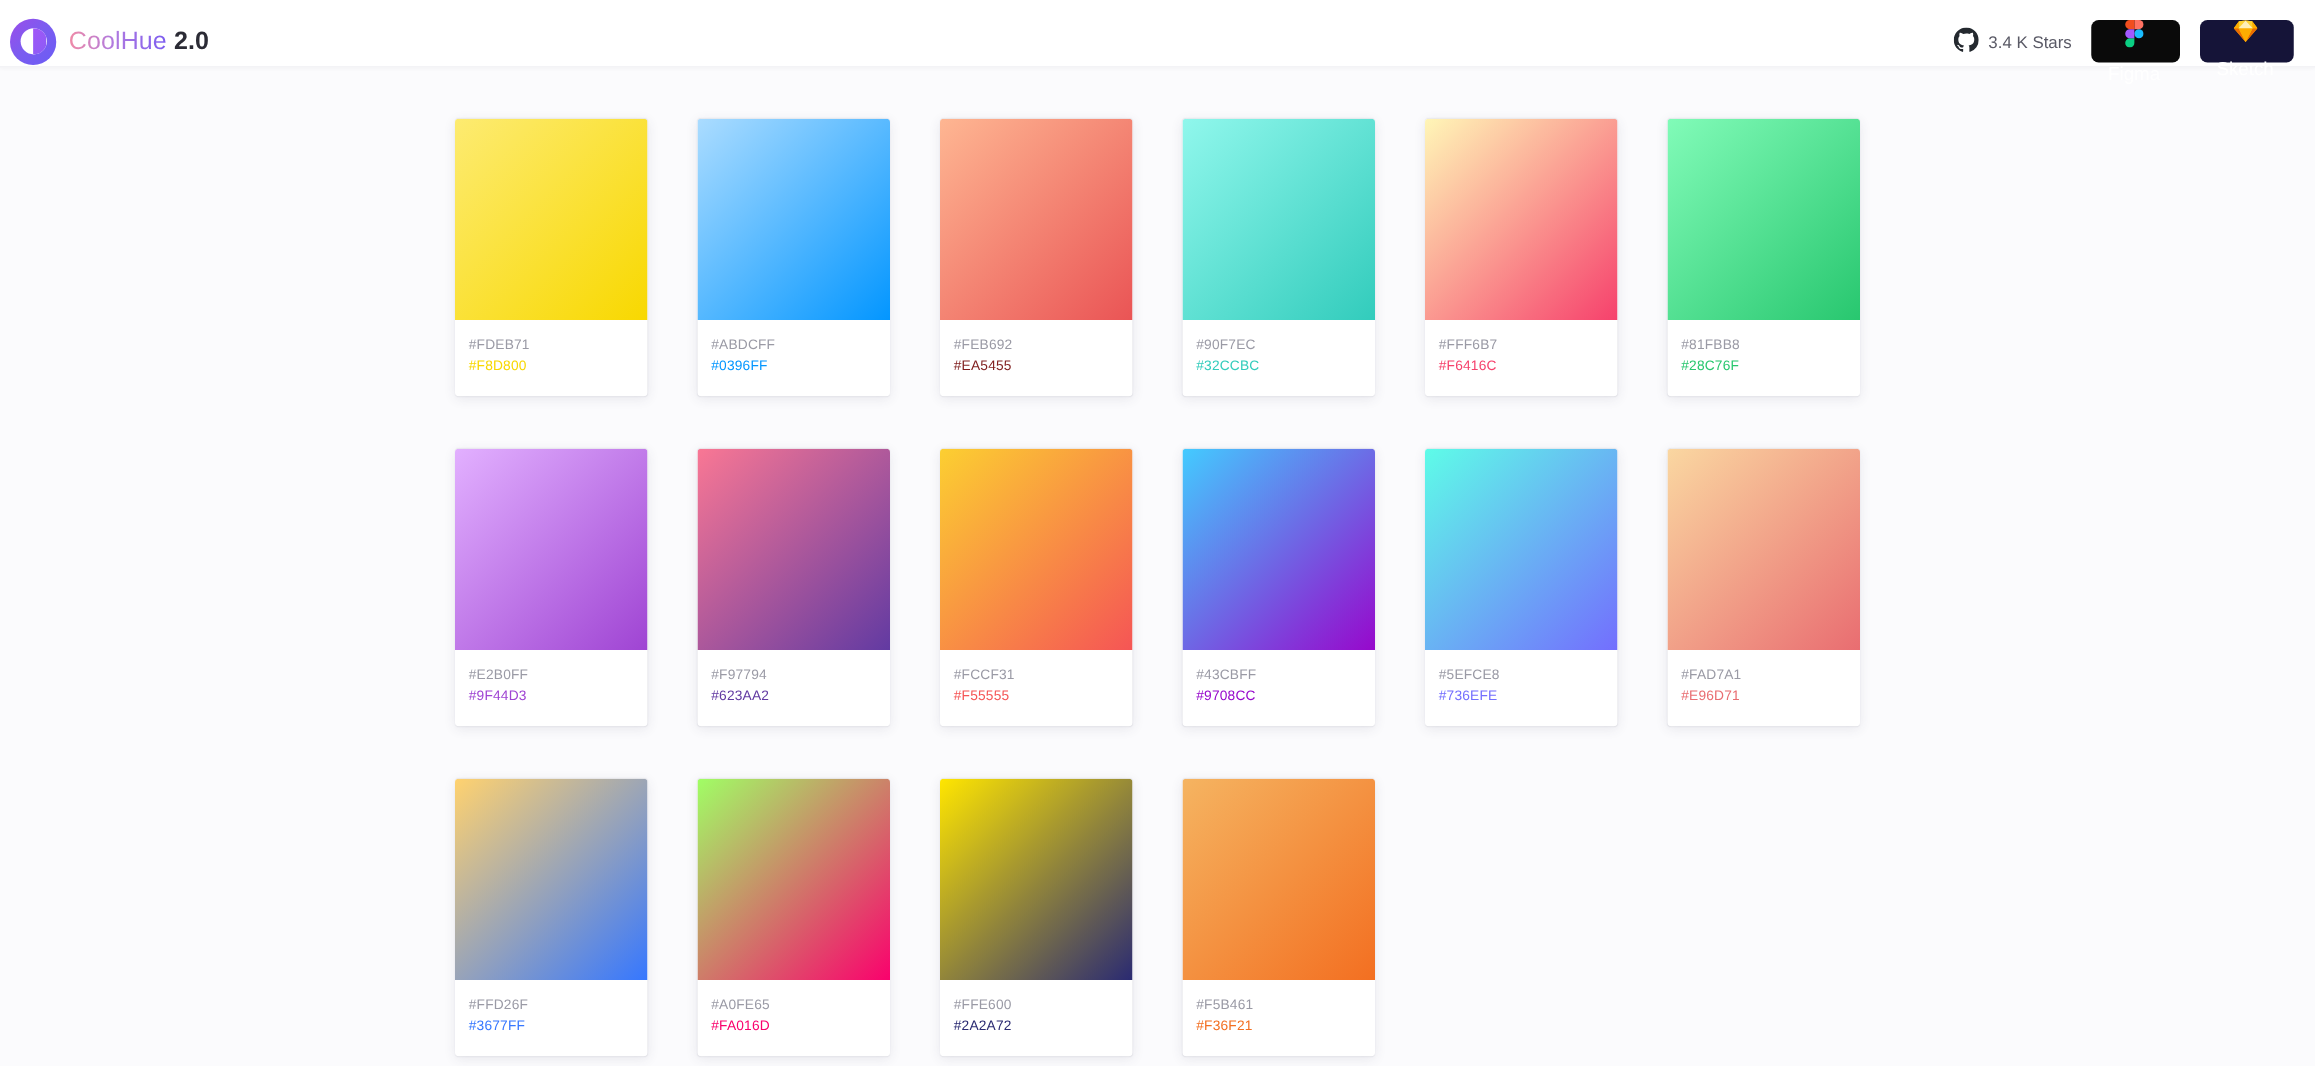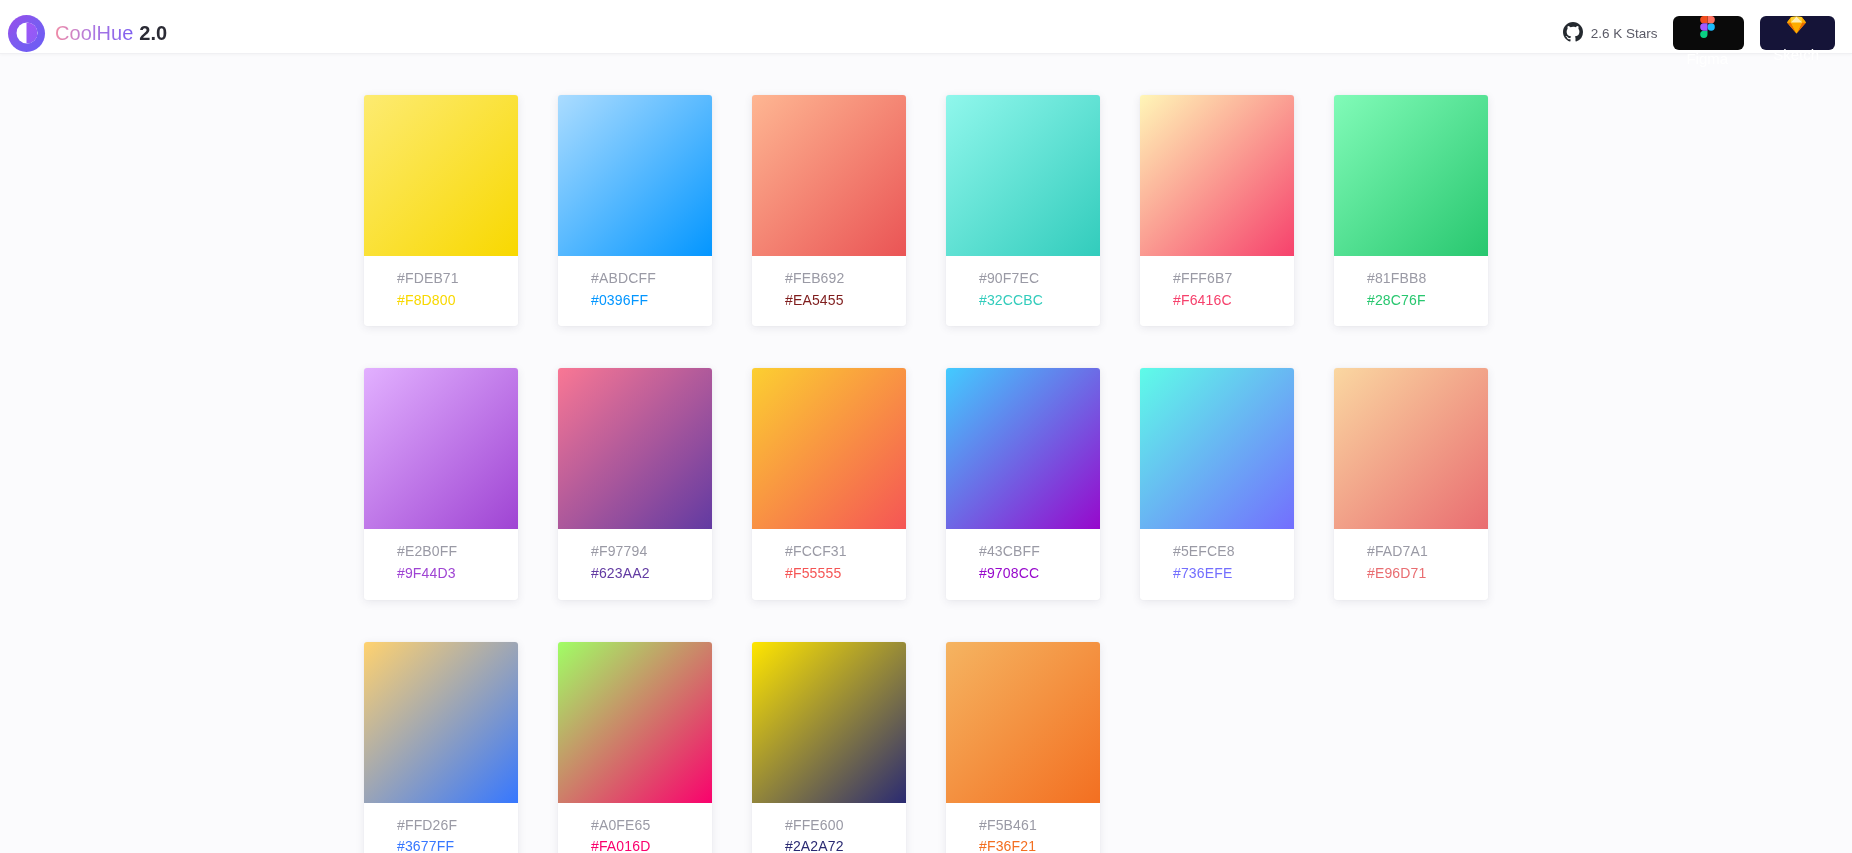--- a/index.html
+++ b/index.html
@@ -144,24 +144,23 @@
     height: 161px;
     display: block;
   }
 
   .card-meta {
     padding: 12px 11px 15px 11px;
     line-height: 1.55;
   }
 
   .hex {
-    font-size: 14px;
+    font-size: 11px;
     letter-spacing: .15px;
     display: block;
-    margin-left: 22px;
   }
   .hex-top { color: #9a9aa5; }
   .hex-bot { font-weight: 400; }
 </style>
 </head>
 <body>
 
 <div class="header">
 
   <div class="brand">
@@ -179,21 +178,21 @@
         <svg width="20" height="20" viewBox="0 0 16 16" fill="#24292f" aria-hidden="true">
           <path d="M8 0C3.58 0 0 3.58 0 8c0 3.54 2.29 6.53 5.47 7.59.4.07.55-.17.55-.38
           0-.19-.01-.82-.01-1.49-2.01.37-2.53-.49-2.69-.94-.09-.23-.48-.94-.82-1.13-.28-.15-.68-.52-.01-.53.63-.01
           1.08.58 1.23.82.72 1.21 1.87.87 2.33.66.07-.52.28-.87.51-1.07-1.78-.2-3.64-.89-3.64-3.95
           0-.87.31-1.59.82-2.15-.08-.2-.36-1.02.08-2.12 0 0 .67-.21 2.2.82a7.42 7.42 0 0 1 2-.27c.68 0
           1.36.09 2 .27 1.53-1.04 2.2-.82 2.2-.82.44 1.1.16 1.92.08 2.12.51.56.82 1.27.82 2.15 0 3.07-1.87
           3.75-3.65 3.95.29.25.54.73.54 1.48 0 1.07-.01 1.93-.01 2.2 0 .21.15.46.55.38A8.01 8.01 0 0 0 16
           8c0-4.42-3.58-8-8-8z"></path>
         </svg>
       </span>
-      <span>2.6 K Stars</span>
+      <span>3.4 K Stars</span>
     </div>
 
     <button class="btn btn-figma">
       <span>
         <svg width="15" height="22" viewBox="0 0 38 57" aria-hidden="true">
           <path fill="#1abcfe" d="M19 28.5a9.5 9.5 0 1 1 19 0 9.5 9.5 0 0 1-19 0z"></path>
           <path fill="#0acf83" d="M0 47.5A9.5 9.5 0 0 1 9.5 38H19v9.5a9.5 9.5 0 1 1-19 0z"></path>
           <path fill="#ff7262" d="M19 0v19h9.5a9.5 9.5 0 1 0 0-19H19z"></path>
           <path fill="#f24e1e" d="M0 9.5A9.5 9.5 0 0 0 9.5 19H19V0H9.5A9.5 9.5 0 0 0 0 9.5z"></path>
           <path fill="#a259ff" d="M0 28.5A9.5 9.5 0 0 0 9.5 38H19V19H9.5A9.5 9.5 0 0 0 0 28.5z"></path>

